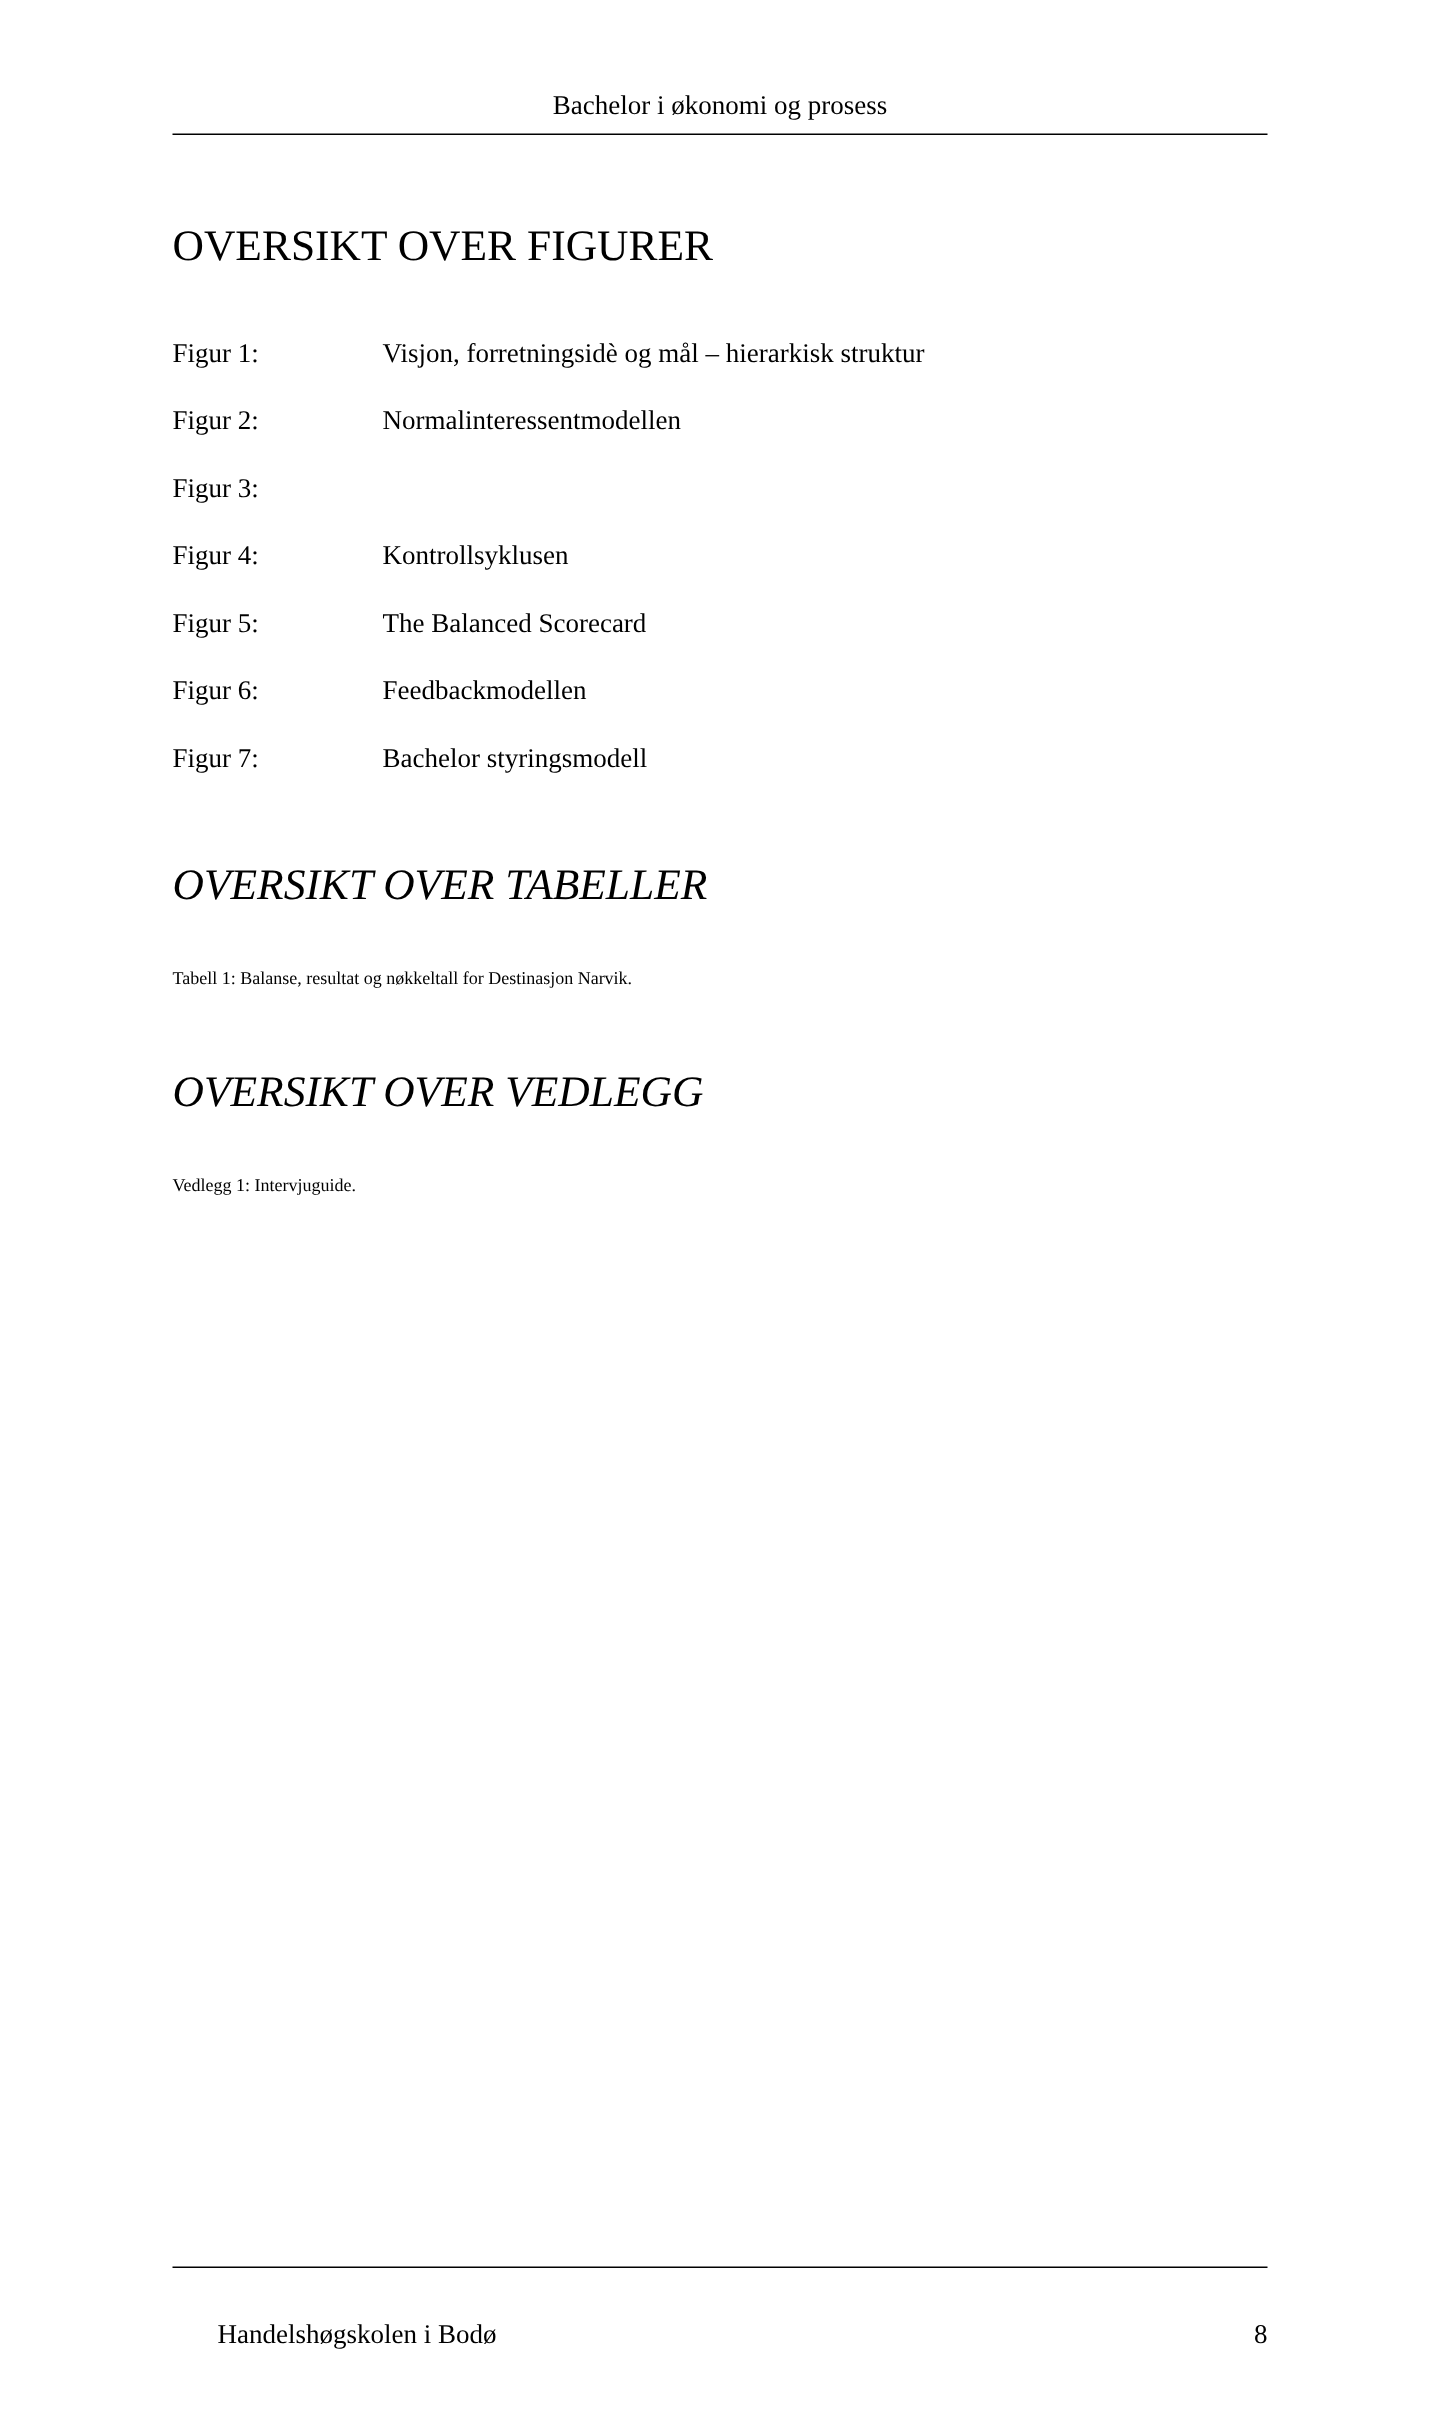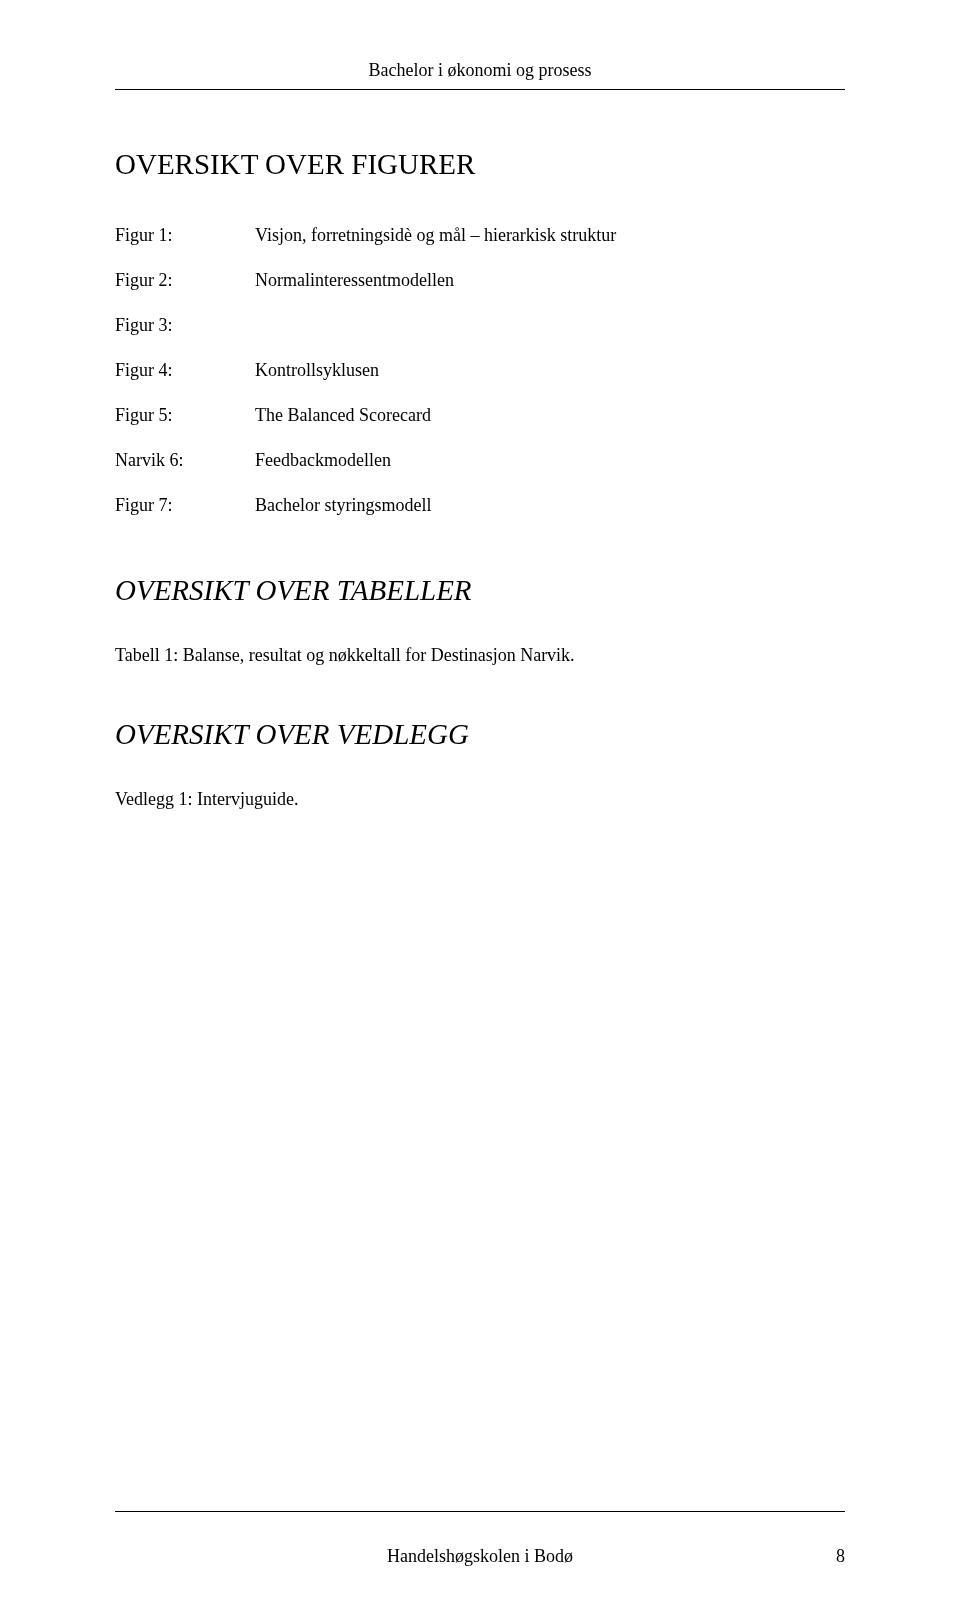--- a/index.html
+++ b/index.html
@@ -47,42 +47,42 @@
       flex: 1;
     }
     .section-heading {
       font-size: 29px;
       margin-top: 30px;
       margin-bottom: 38px;
       font-weight: normal;
       font-style: italic;
     }
     .body-text {
-      font-size: 18px;
+      font-size: 12px;
       margin-bottom: 16px;
     }
     .footer {
       position: absolute;
       bottom: 50px;
       left: 115px;
       right: 115px;
     }
     .hr-bottom {
       border: none;
       border-top: 1.5px solid #000;
       margin-bottom: 34px;
     }
     .footer-row {
       display: flex;
       justify-content: space-between;
       align-items: center;
       font-size: 18px;
     }
     .footer-center {
-      text-align: center;
+      text-align: left;
       flex: 1;
     }
     .footer-page {
       width: 30px;
       text-align: right;
     }
     .footer-spacer {
       width: 30px;
     }
   </style>
@@ -110,21 +110,21 @@
   </div>
   <div class="figure-row">
     <span class="figure-label">Figur 4:</span>
     <span class="figure-desc">Kontrollsyklusen</span>
   </div>
   <div class="figure-row">
     <span class="figure-label">Figur 5:</span>
     <span class="figure-desc">The Balanced Scorecard</span>
   </div>
   <div class="figure-row">
-    <span class="figure-label">Narvik 6:</span>
+    <span class="figure-label">Figur 6:</span>
     <span class="figure-desc">Feedbackmodellen</span>
   </div>
   <div class="figure-row">
     <span class="figure-label">Figur 7:</span>
     <span class="figure-desc">Bachelor styringsmodell</span>
   </div>
 </div>
 
 <h1 class="section-heading">OVERSIKT OVER TABELLER</h1>
 <p class="body-text">Tabell 1: Balanse, resultat og nøkkeltall for Destinasjon Narvik.</p>

